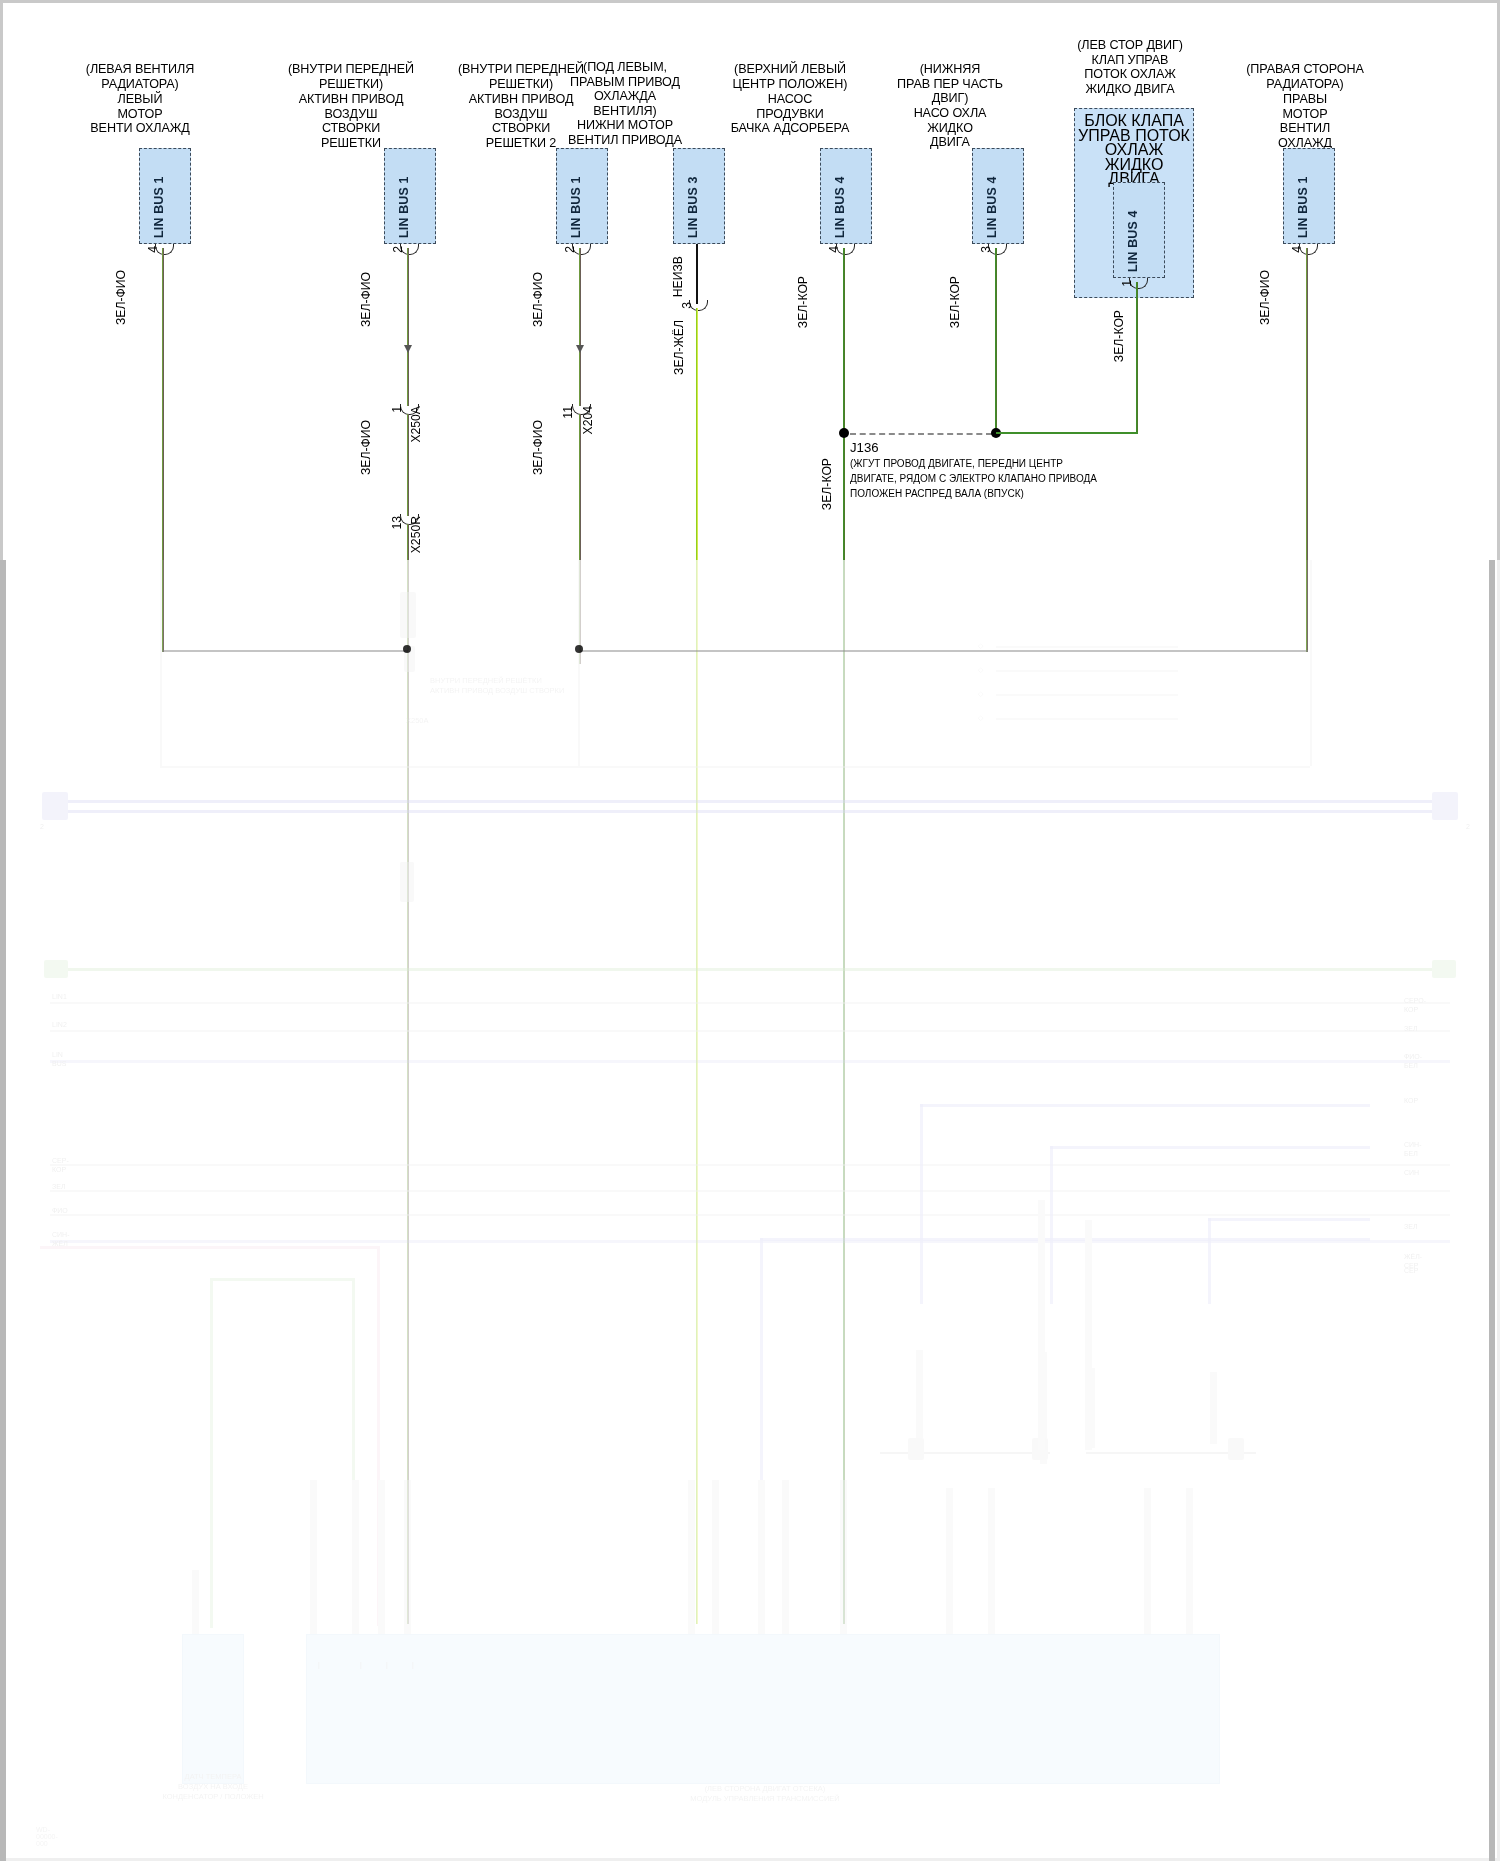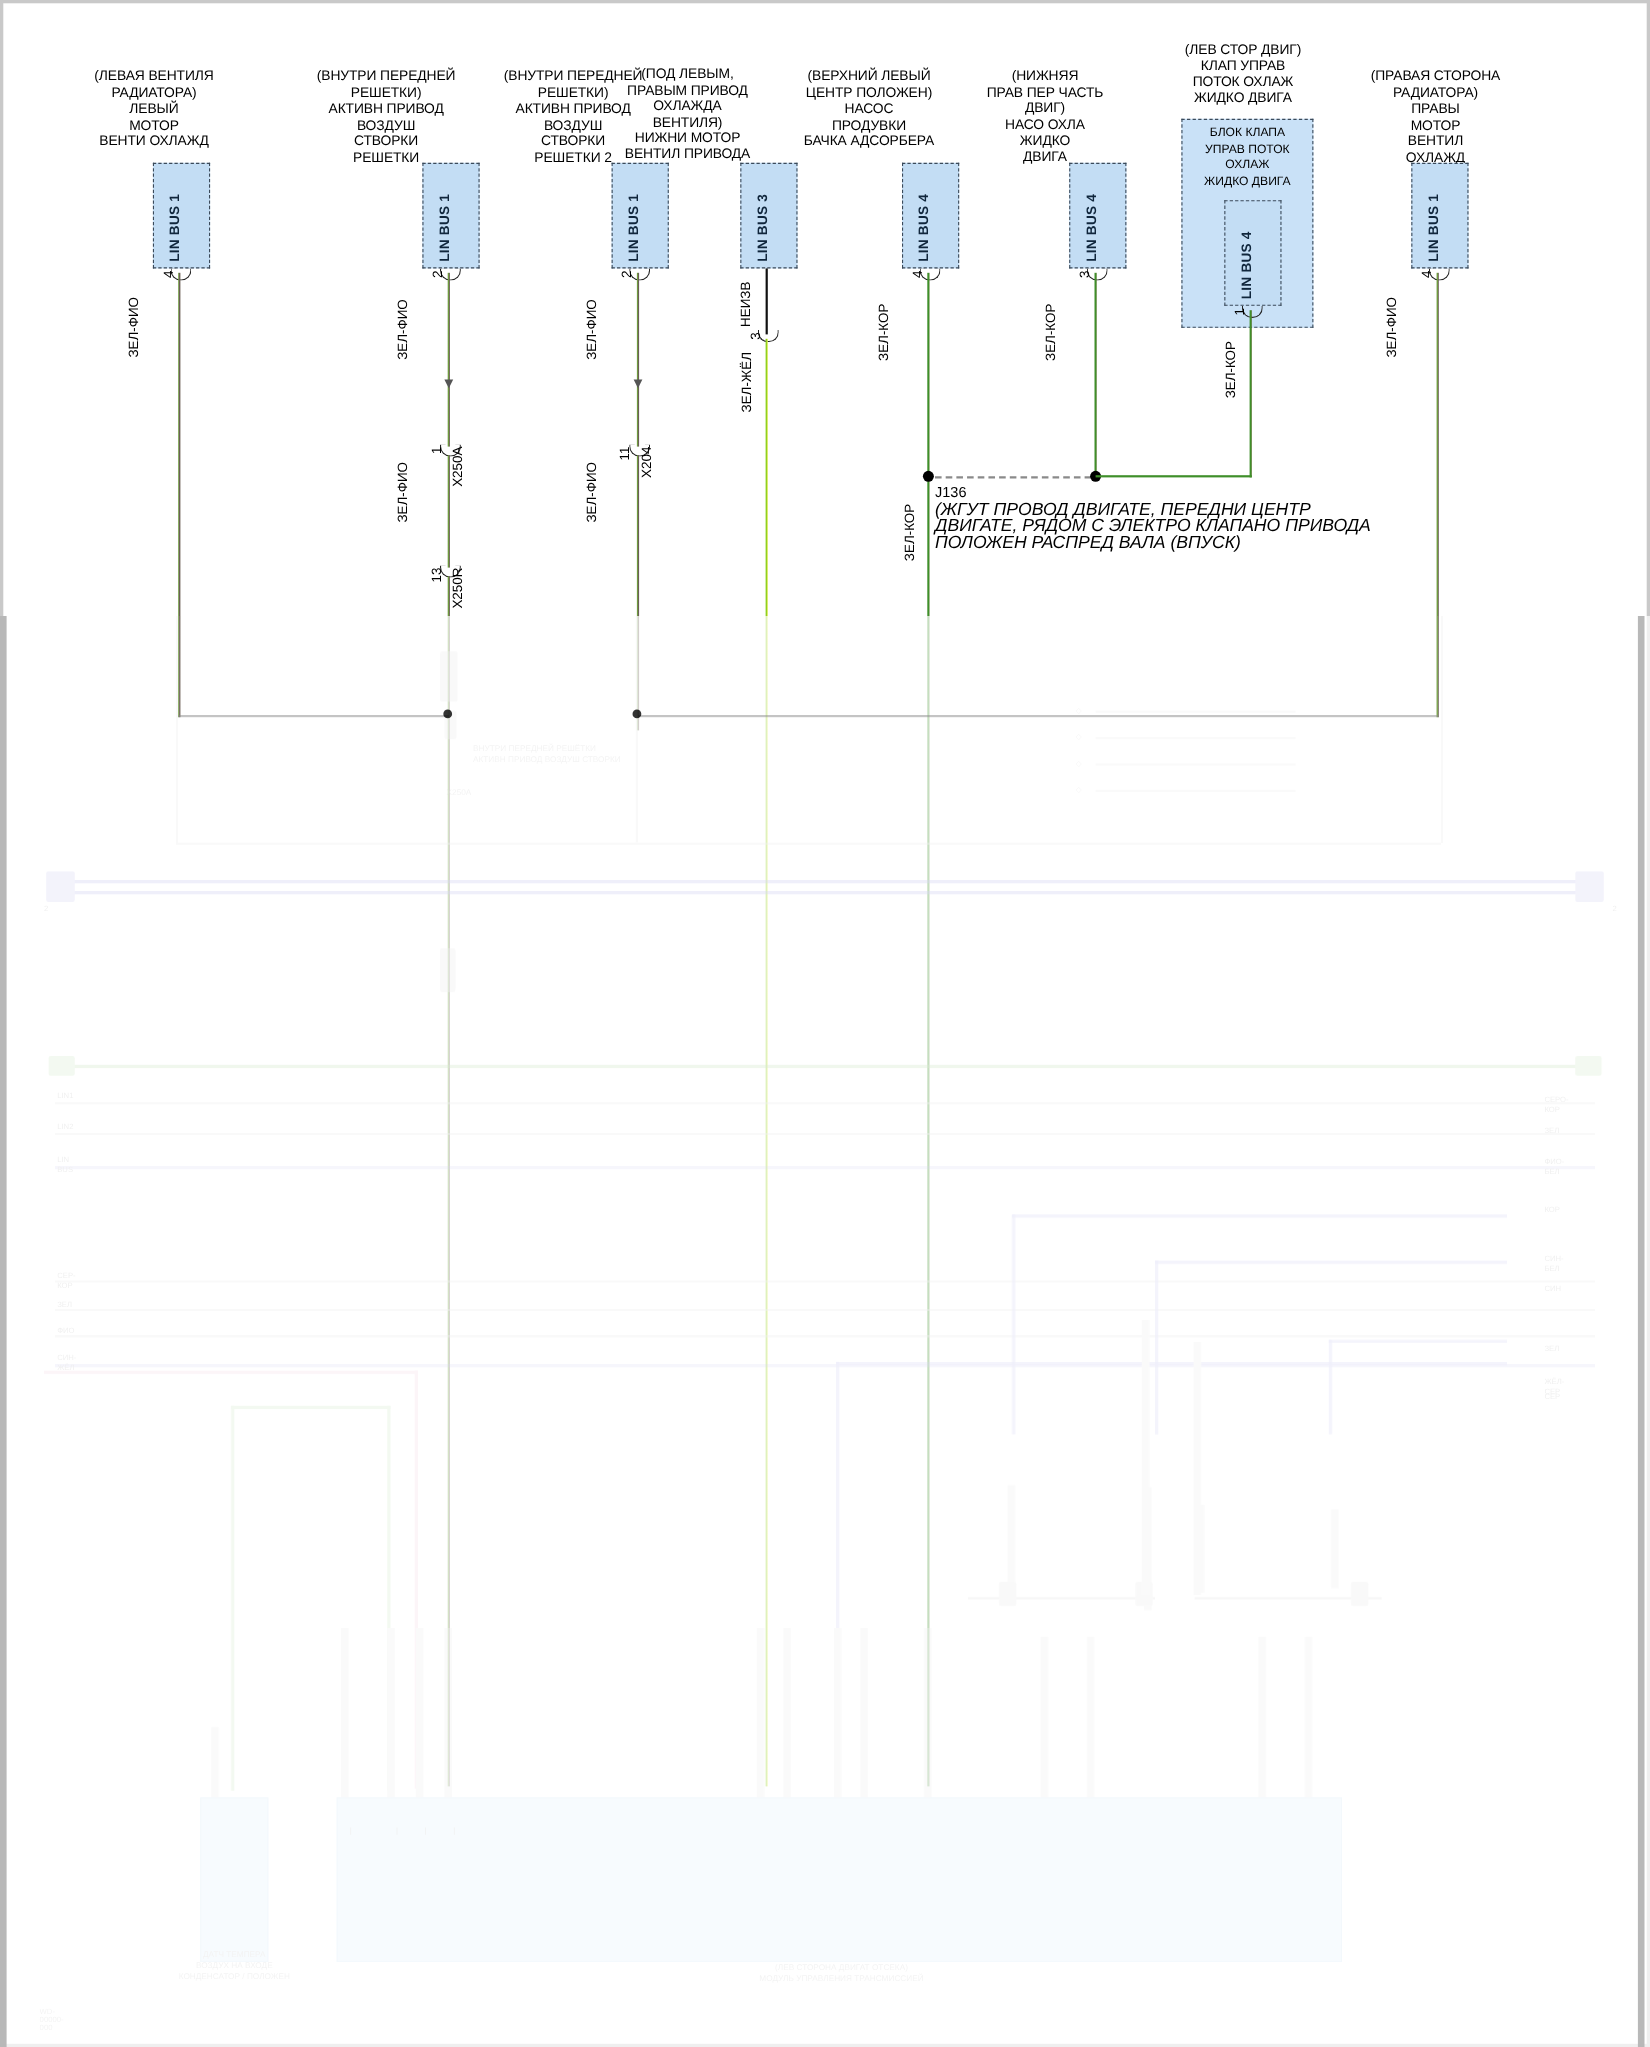--- a/index.html
+++ b/index.html
@@ -76,21 +76,21 @@
     transform: rotate(180deg);
     font-size: 12.4px;
     font-weight: 700;
     color: #10263c;
     letter-spacing: 0.2px;
     white-space: nowrap;
   }
   .outer-label {
     position: absolute;
     text-align: center;
-    font-size: 11px;
+    font-size: 16px;
     line-height: 14.6px;
     color: #000;
     white-space: pre-line;
   }
   .wire {
     position: absolute;
     width: 2.4px;
   }
   .wire-h {
     position: absolute;
@@ -147,25 +147,24 @@
     border-radius: 50%;
     background: #000;
   }
   .dashed-h {
     position: absolute;
     height: 0;
     border-top: 2px dashed #8a8a8a;
   }
   .note-text {
     position: absolute;
-    font-size: 16px;
+    font-size: 10px;
     line-height: 15.2px;
     color: #000;
     white-space: pre-line;
-    font-style: italic;
   }
   .note-id {
     position: absolute;
     font-size: 13.2px;
     color: #000;
   }
 
   
   .ghost {
     position: absolute;

